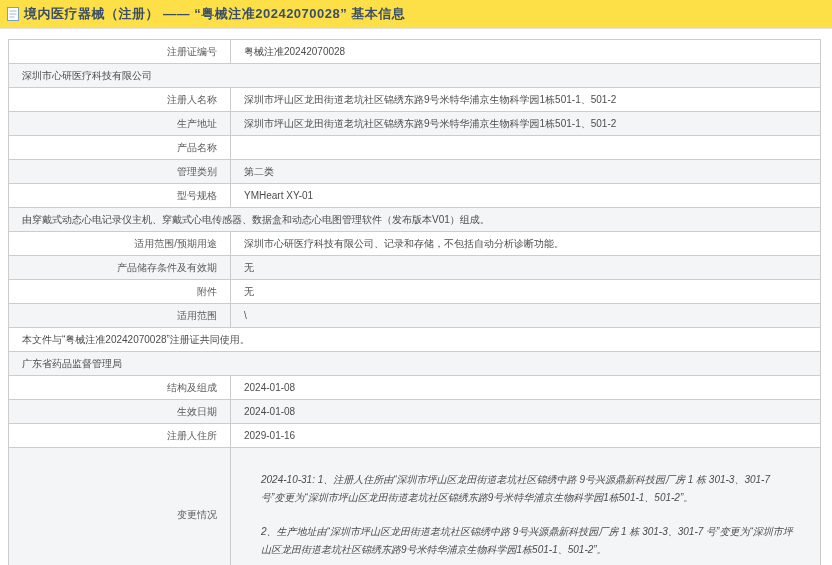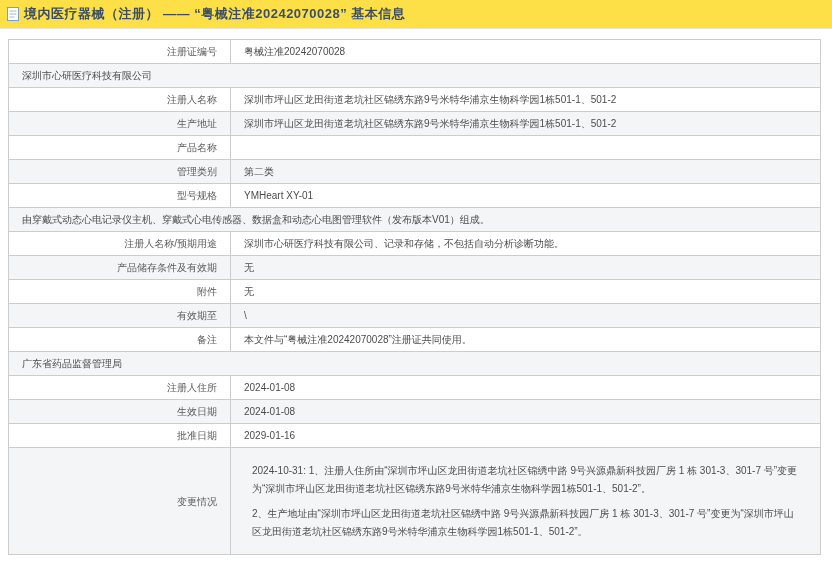--- a/index.html
+++ b/index.html
@@ -59,21 +59,21 @@
     flex:1;
     padding:3px 10px 3px 13px;
     color:#4c4c4c;
     line-height:1.5;
   }
   .row.tall .cell.value{
     display:block;
     padding-top:6px;padding-bottom:6px;
     line-height:1.75;
   }
-  .row.tall .cell.value div{margin:8px;}
+  .row.tall .cell.value div{margin:17px;font-style:italic;}
 </style>
 </head>
 <body>
 
 <div class="titlebar">
   <svg class="doc-icon" viewBox="0 0 12 14" xmlns="http://www.w3.org/2000/svg">
     <rect x="0.5" y="0.5" width="11" height="13" fill="#ffffff" stroke="#7aa0c8" stroke-width="1"></rect>
     <line x1="2.5" y1="4" x2="9.5" y2="4" stroke="#9db8d6" stroke-width="1"></line>
     <line x1="2.5" y1="7" x2="9.5" y2="7" stroke="#9db8d6" stroke-width="1"></line>
     <line x1="2.5" y1="10" x2="7.5" y2="10" stroke="#9db8d6" stroke-width="1"></line>
@@ -114,60 +114,59 @@
   <div class="row">
     <div class="cell label">型号规格</div>
     <div class="cell value">YMHeart XY-01</div>
   </div>
 
   <div class="row">
     <div class="cell value">由穿戴式动态心电记录仪主机、穿戴式心电传感器、数据盒和动态心电图管理软件（发布版本V01）组成。</div>
   </div>
 
   <div class="row">
-    <div class="cell label">注册人名称/预期用途</div>
+    <div class="cell label">适用范围/预期用途</div>
     <div class="cell value">深圳市心研医疗科技有限公司、记录和存储，不包括自动分析诊断功能。</div>
   </div>
 
   <div class="row">
     <div class="cell label">产品储存条件及有效期</div>
     <div class="cell value">无</div>
   </div>
 
   <div class="row">
     <div class="cell label">附件</div>
     <div class="cell value">无</div>
   </div>
 
   <div class="row">
-    <div class="cell label">有效期至</div>
+    <div class="cell label">适用范围</div>
     <div class="cell value">\</div>
   </div>
 
   <div class="row">
-    <div class="cell label">备注</div>
     <div class="cell value">本文件与“粤械注准20242070028”注册证共同使用。</div>
   </div>
 
   <div class="row">
     <div class="cell value">广东省药品监督管理局</div>
   </div>
 
   <div class="row">
-    <div class="cell label">注册人住所</div>
+    <div class="cell label">结构及组成</div>
     <div class="cell value">2024-01-08</div>
   </div>
 
   <div class="row">
     <div class="cell label">生效日期</div>
     <div class="cell value">2024-01-08</div>
   </div>
 
   <div class="row">
-    <div class="cell label">批准日期</div>
+    <div class="cell label">注册人住所</div>
     <div class="cell value">2029-01-16</div>
   </div>
 
   <div class="row tall">
     <div class="cell label">变更情况</div>
     <div class="cell value">
       <div>2024-10-31: 1、注册人住所由“深圳市坪山区龙田街道老坑社区锦绣中路 9号兴源鼎新科技园厂房 1 栋 301-3、301-7 号”变更为“深圳市坪山区龙田街道老坑社区锦绣东路9号米特华浦京生物科学园1栋501-1、501-2”。</div>
       <div>2、生产地址由“深圳市坪山区龙田街道老坑社区锦绣中路 9号兴源鼎新科技园厂房 1 栋 301-3、301-7 号”变更为“深圳市坪山区龙田街道老坑社区锦绣东路9号米特华浦京生物科学园1栋501-1、501-2”。</div>
     </div>
   </div>

